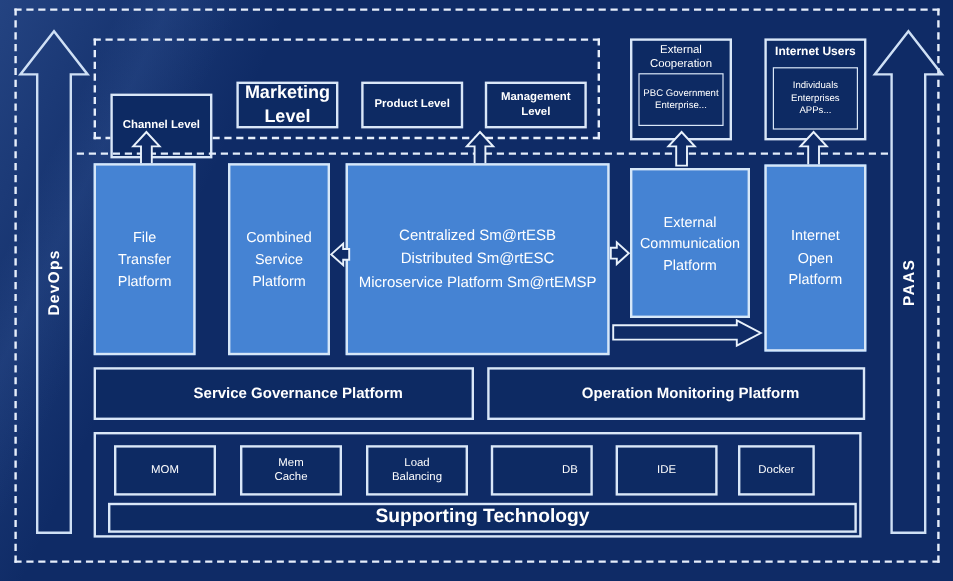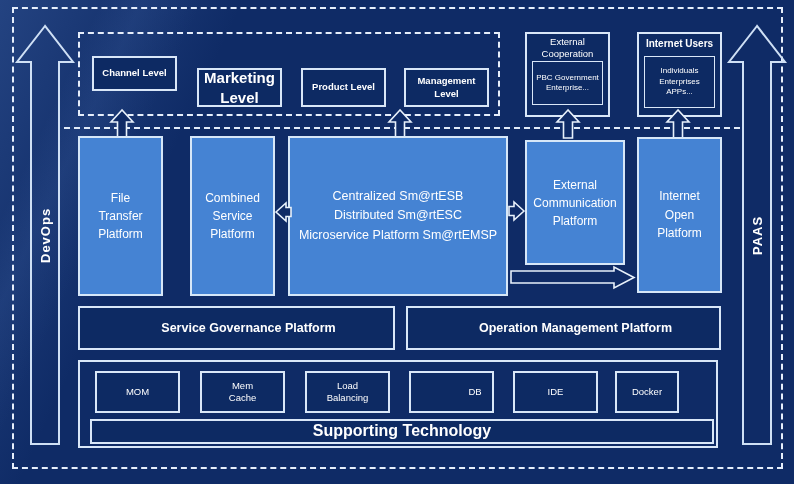--- a/index.html
+++ b/index.html
@@ -42,21 +42,21 @@
 </svg>
 <div class="abs vlabel" style="left:14px;top:24px;width:62px;height:422px;">DevOps</div>
 
 <svg style="left:726px;top:24px;" width="62" height="422" viewBox="0 0 62 422">
   <polygon class="arrow-shape" points="31,2 3,38 17,38 17,420 45,420 45,38 59,38"></polygon>
 </svg>
 <div class="abs vlabel" style="left:726px;top:24px;width:62px;height:422px;">PAAS</div>
 
 <div class="abs dashed" style="left:78px;top:32px;width:422px;height:84px;"></div>
 
-<div class="box bold" style="left:92px;top:56px;width:85px;height:35px;font-size:9.5px;">Channel Level</div>
+<div class="box bold" style="left:92px;top:78px;width:85px;height:54px;font-size:9.5px;">Channel Level</div>
 <div class="box bold" style="left:197px;top:68px;width:85px;height:39px;font-size:15px;">Marketing Level</div>
 <div class="box bold" style="left:301px;top:68px;width:85px;height:39px;font-size:9.5px;">Product Level</div>
 <div class="box bold" style="left:404px;top:68px;width:85px;height:39px;font-size:9.5px;">Management Level</div>
 
 <div class="box" style="left:525px;top:32px;width:85px;height:85px;align-items:flex-start;"></div>
 <div class="abs" style="left:525px;top:36px;width:85px;text-align:center;font-size:9.5px;line-height:1.3;white-space:pre-line;">External
 Cooperation</div>
 <div class="box" style="left:532px;top:61px;width:71px;height:44px;font-size:8px;border-width:1.5px;">PBC Government
 Enterprise...</div>
 
@@ -102,21 +102,21 @@
 </svg>
 <svg style="left:508px;top:201px;" width="17" height="20" viewBox="0 0 17 20">
   <polygon class="arrow-fill" points="16,10 6,1 6,5.5 1,5.5 1,14.5 6,14.5 6,19"></polygon>
 </svg>
 
 <svg style="left:510px;top:264px;" width="126" height="27" viewBox="0 0 126 27">
   <polygon class="arrow-fill" points="1,7 104,7 104,3 124,13.5 104,24 104,19 1,19"></polygon>
 </svg>
 
 <div class="box semi" style="left:78px;top:306px;width:317px;height:44px;font-size:12.5px;">Service Governance Platform</div>
-<div class="box semi" style="left:406px;top:306px;width:315px;height:44px;font-size:12.5px;">Operation Management Platform</div>
+<div class="box semi" style="left:406px;top:306px;width:315px;height:44px;font-size:12.5px;">Operation Monitoring Platform</div>
 
 <div class="box" style="left:78px;top:360px;width:640px;height:88px;background:transparent;"></div>
 
 <div class="box" style="left:95px;top:371px;width:85px;height:42px;font-size:9.5px;">MOM</div>
 <div class="box" style="left:200px;top:371px;width:85px;height:42px;font-size:9.5px;">Mem
 Cache</div>
 <div class="box" style="left:305px;top:371px;width:85px;height:42px;font-size:9.5px;text-align:center;">Load
 Balancing</div>
 <div class="box" style="left:409px;top:371px;width:85px;height:42px;font-size:9.5px;padding-left:47px;">DB</div>
 <div class="box" style="left:513px;top:371px;width:85px;height:42px;font-size:9.5px;">IDE</div>

